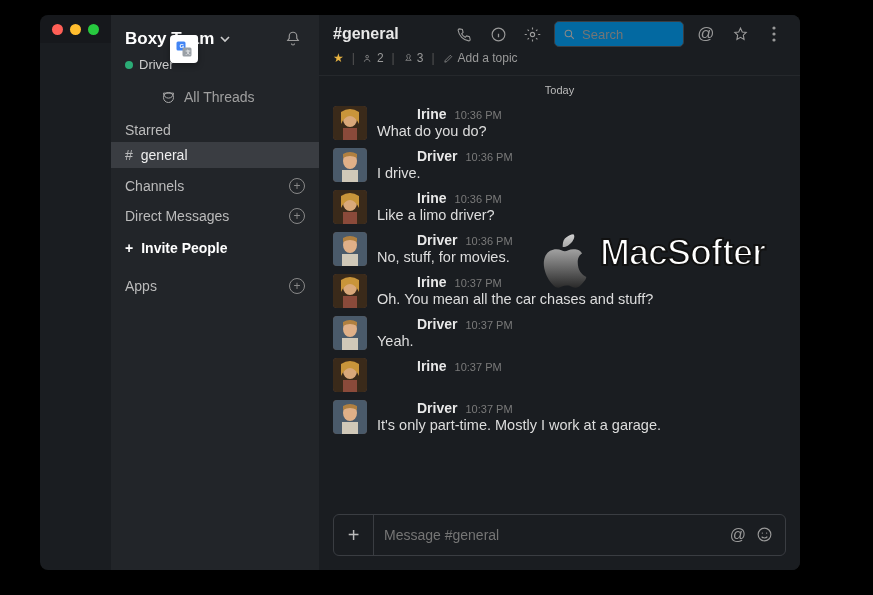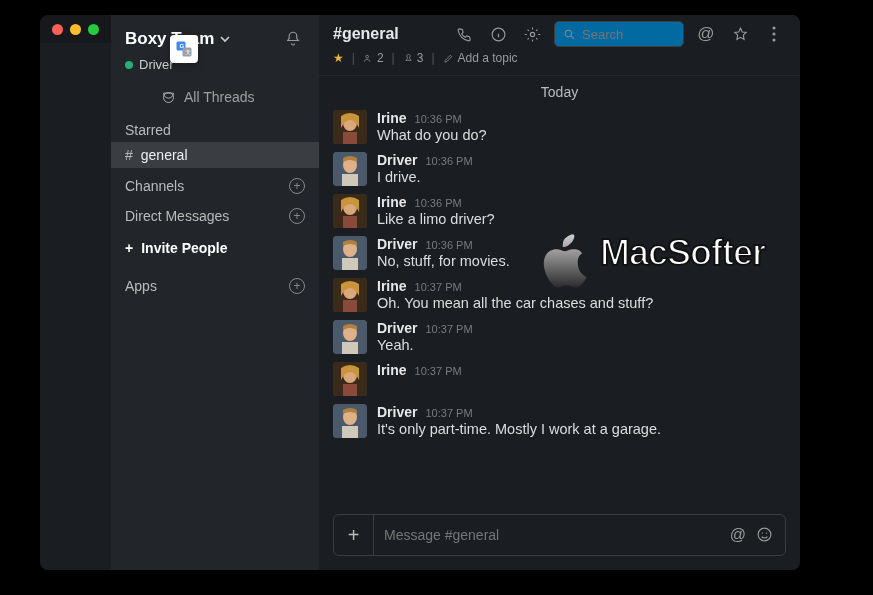--- a/index.html
+++ b/index.html
@@ -31,28 +31,28 @@
 .h-row1 { display: flex; align-items: center; gap: 10px; }
 .ch-title { font-weight: 800; font-size: 16px; color: #e8e8e8; flex: 0 0 auto; }
 .h-row1 .spacer { flex: 1; }
 .icon-btn { width: 24px; height: 24px; display: flex; align-items: center; justify-content: center; color: #999; cursor: pointer; }
 .search-box { background: #0369a1; border: 1px solid #3a3d42; border-radius: 5px; height: 26px; display: flex; align-items: center; padding: 0 8px; gap: 6px; flex: 0 0 130px; }
 .search-box input { background: transparent; border: none; outline: none; color: #ccc; font-size: 13px; width: 90px; }
 .h-row2 { display: flex; align-items: center; gap: 8px; margin-top: 4px; font-size: 12px; color: #9a9a9a; }
 .star-filled { color: #e8b341; }
 .sep { color: #555; }
 .add-topic { display: flex; align-items: center; gap: 4px; cursor: pointer; }
-.date-divider { text-align: center; color: #bbb; font-size: 14px; padding: 8px 0 6px; }
+.date-divider { text-align: center; color: #bbb; font-size: 11px; padding: 8px 0 6px; }
 .messages { flex: 1; overflow-y: auto; padding: 0 14px 8px; }
 .msg { display: flex; gap: 10px; padding: 4px 0; }
 .avatar { width: 34px; height: 34px; border-radius: 4px; background: #6a4a3a; flex-shrink: 0; overflow: hidden; }
 .avatar svg { width: 100%; height: 100%; }
 .msg-body { flex: 1; min-width: 0; }
 .msg-head { display: flex; align-items: baseline; gap: 8px; }
-.msg-user { font-weight: 700; color: #e8e8e8; font-size: 14px; }
+.msg-user { font-weight: 700; color: #e8e8e8; font-size: 14px; margin-left: 40px; }
 .msg-time { font-size: 11px; color: #7a7a7a; }
 .msg-text { color: #ddd; font-size: 14.5px; margin-top: 1px; }
 .composer { margin: 8px 14px 14px; border: 1px solid #3a3d42; border-radius: 6px; display: flex; align-items: center; background: #1a1d21; }
 .compose-plus { width: 40px; height: 40px; display: flex; align-items: center; justify-content: center; border-right: 1px solid #3a3d42; color: #bbb; font-size: 20px; cursor: pointer; }
 .composer input { flex: 1; background: transparent; border: none; outline: none; color: #5eead4; font-size: 14px; padding: 0 10px; height: 40px; }
 .compose-icons { display: flex; gap: 10px; padding-right: 12px; color: #999; }
 .watermark { position: absolute; top: 232px; left: 540px; pointer-events: none; display: flex; align-items: flex-start; gap: 6px; }
 .wm-text { font-family: Arial Black, Arial, sans-serif; font-weight: 900; font-size: 36px; color: #fff; -webkit-text-stroke: 2px #111; letter-spacing: -1px; }
 svg { display: block; }
 </style>

